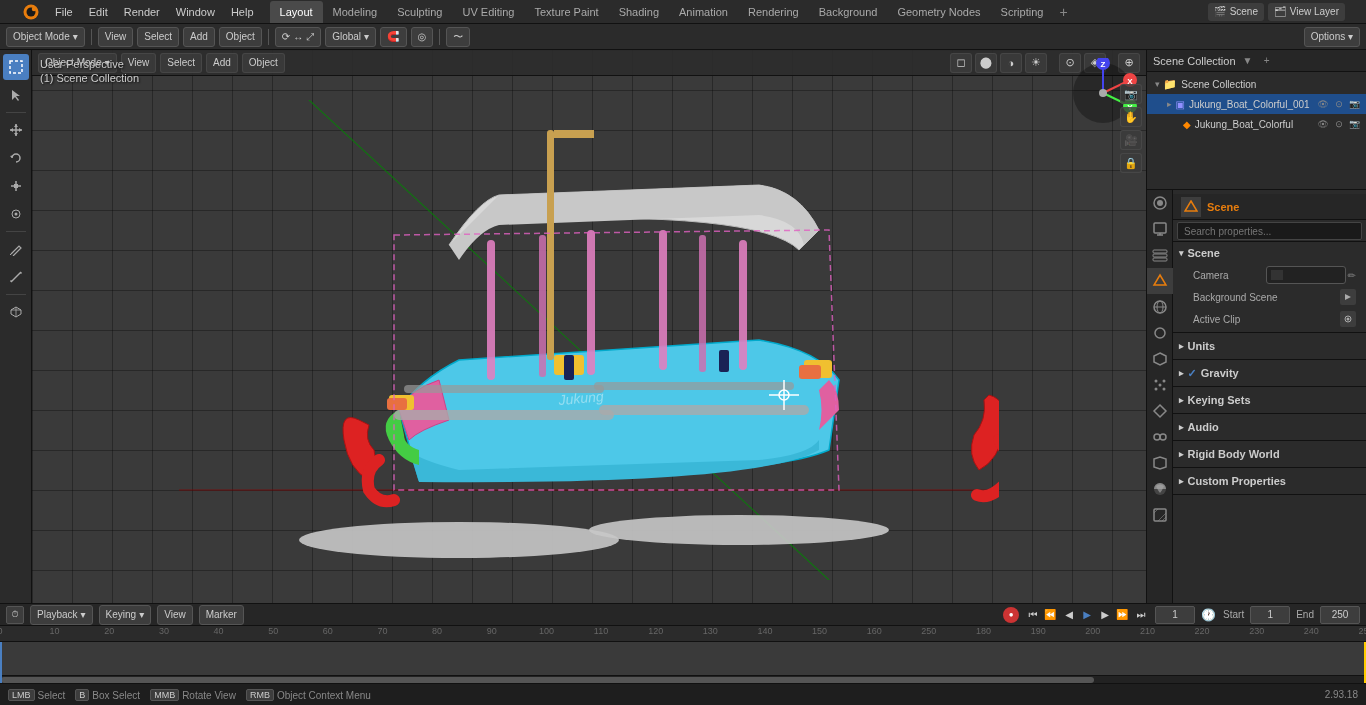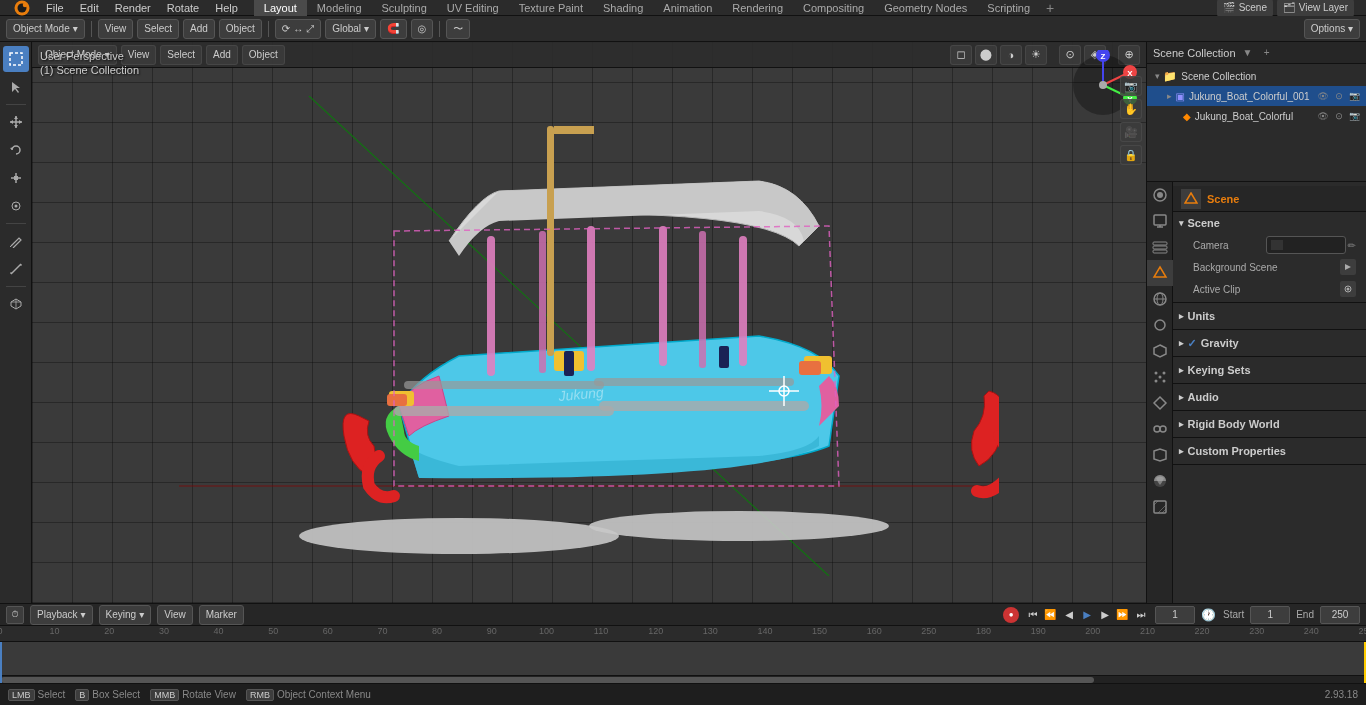--- a/index.html
+++ b/index.html
@@ -13,22 +13,22 @@
       overflow: hidden;
       display: flex;
       flex-direction: column;
     }
 
     
     .top-menu {
       display: flex;
       align-items: center;
       background: #2b2b2b;
-      height: 16px;
-      padding: 0 12px;
+      height: 24px;
+      padding: 0 21px;
       border-bottom: 1px solid #111;
       flex-shrink: 0;
     }
     .top-menu .logo {
       width: 20px;
       height: 20px;
       margin-right: 6px;
       display: flex;
       align-items: center;
       justify-content: center;
@@ -506,21 +506,21 @@
       display: flex;
       align-items: center;
       padding: 0 8px;
       flex-shrink: 0;
       gap: 10px;
     }
     .status-item {
       font-size: 10px;
       color: #888;
       display: flex;
-      align-items: flex-start;
+      align-items: flex-end;
       gap: 3px;
     }
     .status-key {
       background: #3d3d3d;
       border: 1px solid #555;
       border-radius: 2px;
       padding: 0 3px;
       font-size: 9px;
       color: #ccc;
     }
@@ -542,33 +542,33 @@
   <div class="logo">
     <svg viewBox="0 0 24 24" fill="none">
       <circle cx="12" cy="12" r="10" fill="#e87d0d"></circle>
       <circle cx="12" cy="12" r="6" fill="#1a1a1a"></circle>
       <circle cx="16" cy="8" r="3" fill="#e87d0d"></circle>
     </svg>
   </div>
   <span class="menu-item">File</span>
   <span class="menu-item">Edit</span>
   <span class="menu-item">Render</span>
-  <span class="menu-item">Rotate</span>
+  <span class="menu-item">Window</span>
   <span class="menu-item">Help</span>
 
   <div class="workspace-tabs">
     <div class="workspace-tab active">Layout</div>
     <div class="workspace-tab">Modeling</div>
     <div class="workspace-tab">Sculpting</div>
     <div class="workspace-tab">UV Editing</div>
     <div class="workspace-tab">Texture Paint</div>
     <div class="workspace-tab">Shading</div>
     <div class="workspace-tab">Animation</div>
     <div class="workspace-tab">Rendering</div>
-    <div class="workspace-tab">Compositing</div>
+    <div class="workspace-tab">Background</div>
     <div class="workspace-tab">Geometry Nodes</div>
     <div class="workspace-tab">Scripting</div>
     <div class="plus-tab">+</div>
   </div>
 
   <div class="top-right">
     <div class="top-right-btn">
       <span>🎬</span>
       <span>Scene</span>
     </div>
@@ -941,20 +941,23 @@
 
           <div style="height:26px; background:#262626; display:flex; align-items:center; padding:0 8px; border-bottom:1px solid #111; gap:6px;">
             <div class="prop-tab active" style="width:20px; height:20px;">
               <svg width="14" height="14" viewBox="0 0 14 14">
                   <polygon points="7,1 13,11 1,11" stroke="#e87d0d" stroke-width="1.5" fill="none"></polygon>
                 </svg>
             </div>
             <span style="font-size:11px; font-weight:600; color:#e87d0d;">Scene</span>
           </div>
 
+          <div style="height:22px; padding:2px 4px; background:#2b2b2b; border-bottom:1px solid #111;">
+            <input type="text" style="width: 100%; height: 18px; background: rgb(26, 26, 26); border: 1px solid rgb(68, 68, 68); border-radius: 2px; color: rgb(204, 204, 204); font-size: 10px; padding: 0px 6px; outline: none;" placeholder="Search properties...">
+          </div>
 
           <div class="prop-section">
             <div class="prop-section-header">
               <span style="font-size:9px;">▾</span>
               <span>Scene</span>
             </div>
 
             <div class="prop-row">
               <span class="prop-label">Camera</span>
               <div class="prop-value">

